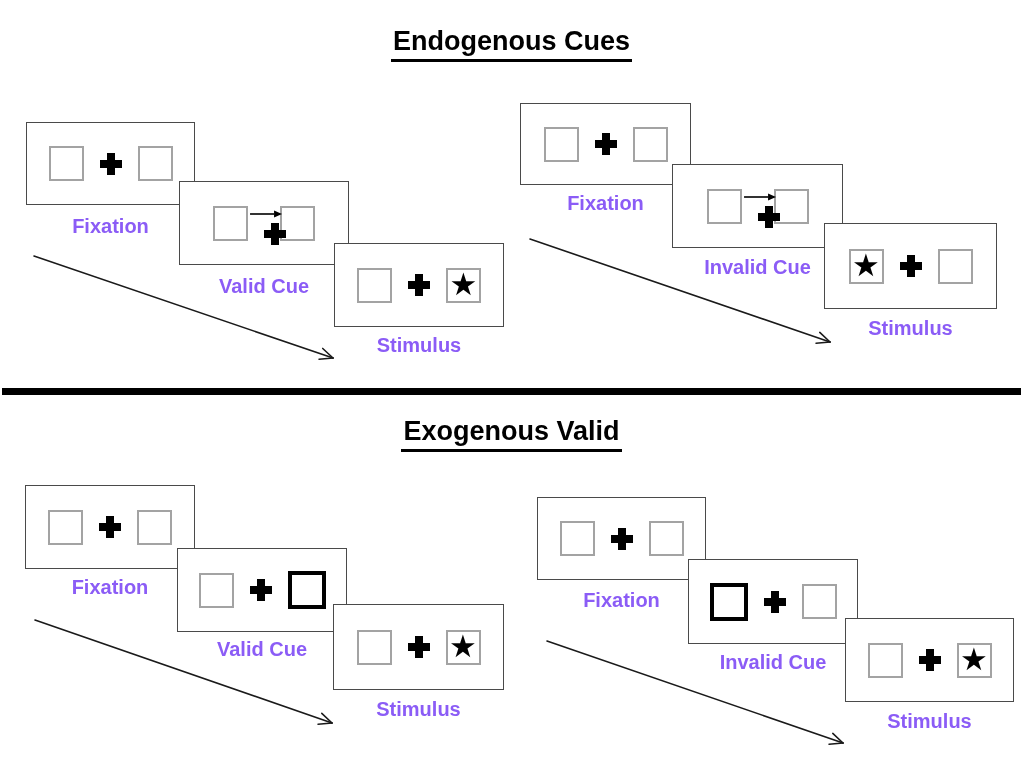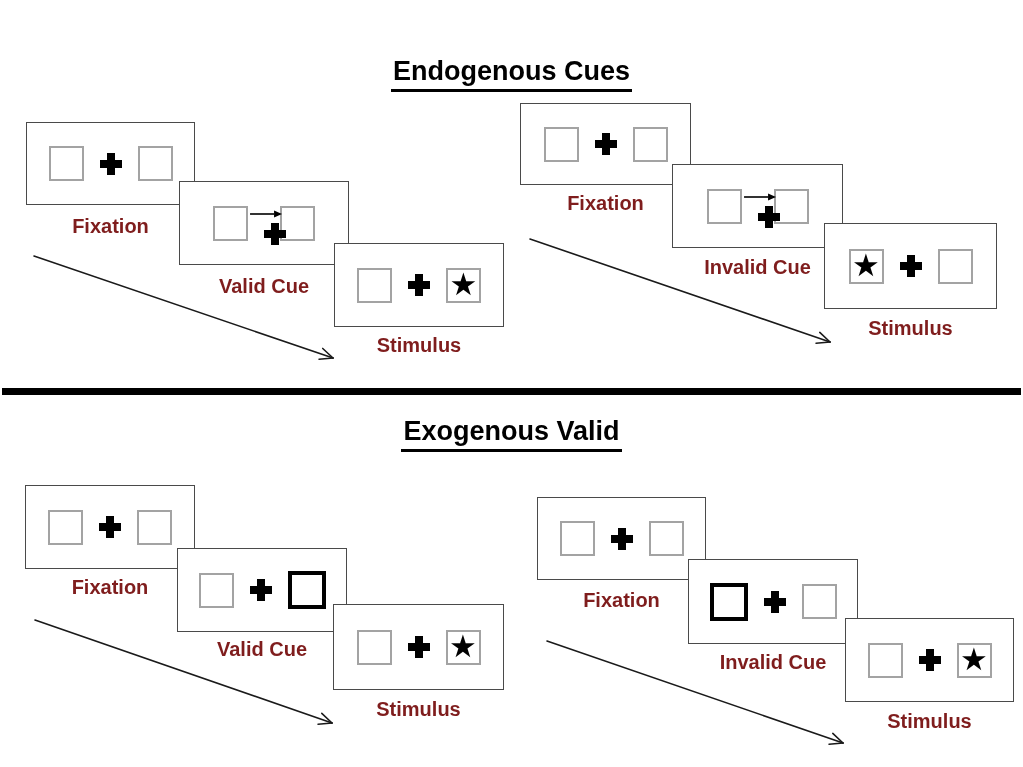--- a/index.html
+++ b/index.html
@@ -2,21 +2,21 @@
 <html><head>
 <meta charset="utf-8">
 <style>
   html,body{margin:0;padding:0;background:#ffffff;}
   #page{position:relative;width:1023px;height:767px;background:#ffffff;overflow:hidden;
         font-family:"Liberation Sans",sans-serif;}
 
   .sec-title{position:absolute;left:0;width:100%;text-align:center;
              font-weight:bold;font-size:27px;color:#000;line-height:34px;}
   .sec-title span{display:inline-block;border-bottom:3px solid #000;padding:0 2px 1px 2px;}
-  #title-endo{top:24px;margin-top:30px;}
+  #title-endo{top:24px;}
   #title-exo{top:414px;}
 
   .divider{position:absolute;left:2px;top:388px;width:1019px;height:7px;background:#000;}
 
   .panel{position:absolute;background:#fff;border:1.5px solid #4a4a4a;box-sizing:border-box;
          display:flex;align-items:center;justify-content:center;gap:16px;}
   .z1{z-index:1;} .z2{z-index:2;} .z3{z-index:3;}
 
   .sq{width:31px;height:31px;border:2px solid #a3a3a3;background:#fff;box-sizing:content-box;
       display:flex;align-items:center;justify-content:center;flex:0 0 auto;}
@@ -24,21 +24,21 @@
 
   .cross{position:relative;width:22px;height:22px;flex:0 0 auto;}
   .cross::before{content:"";position:absolute;left:0;top:7px;width:22px;height:8px;background:#000;}
   .cross::after{content:"";position:absolute;left:7px;top:0;width:8px;height:22px;background:#000;}
 
   .cross-wrap{position:relative;flex:0 0 auto;}
   .cue-arrow{position:absolute;top:-17px;left:50%;transform:translateX(-44%);}
 
   .star{font-size:31px;line-height:1;color:#000;transform:translateY(-1px);}
 
-  .plabel{position:absolute;text-align:center;font-weight:bold;font-size:20px;color:#7f1d1d;}
+  .plabel{position:absolute;text-align:center;font-weight:bold;font-size:20px;color:#8b5cf6;}
 
   
   #ev1{left:26px;top:122px;width:169px;height:83px;}
   #ev1l{left:26px;top:215px;width:169px;}
   #ev2{left:179px;top:181px;width:170px;height:84px;}
   #ev2l{left:179px;top:275px;width:170px;}
   #ev3{left:334px;top:243px;width:170px;height:84px;}
   #ev3l{left:334px;top:334px;width:170px;}
   
   #ei1{left:520px;top:103px;width:171px;height:82px;}

